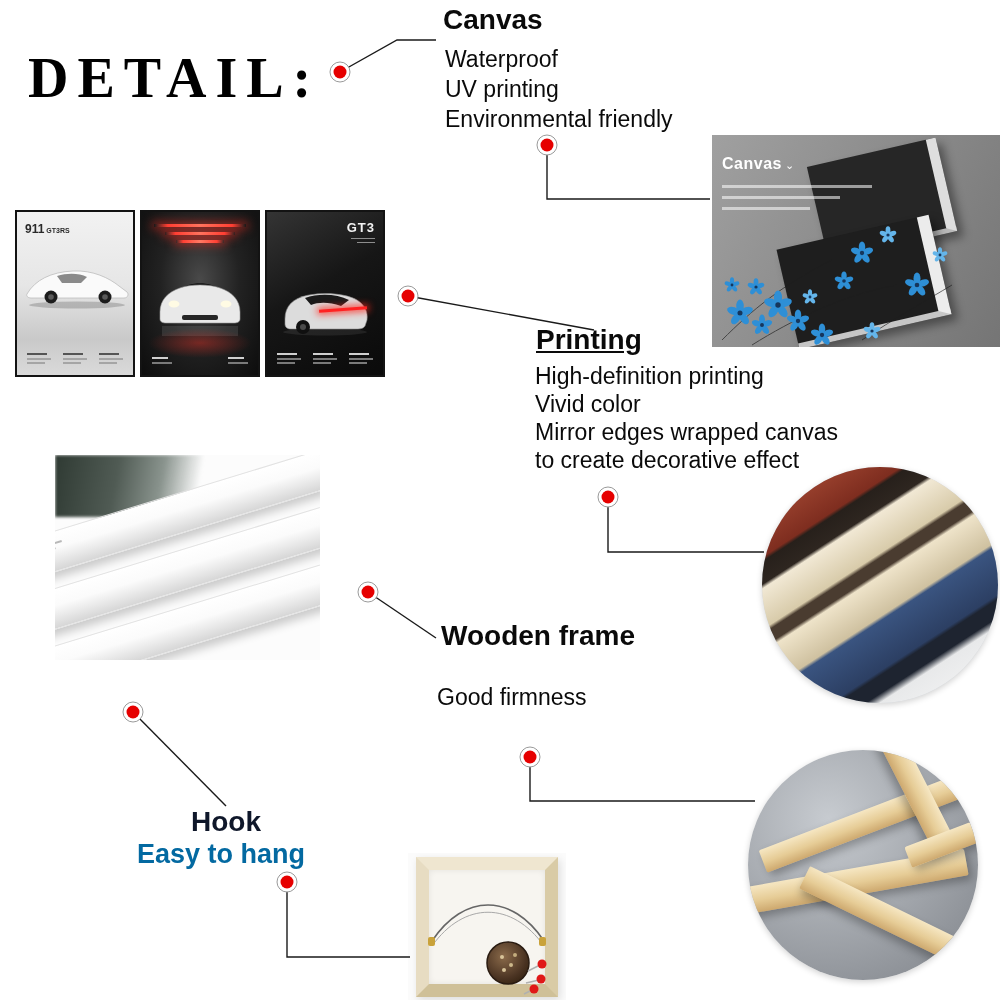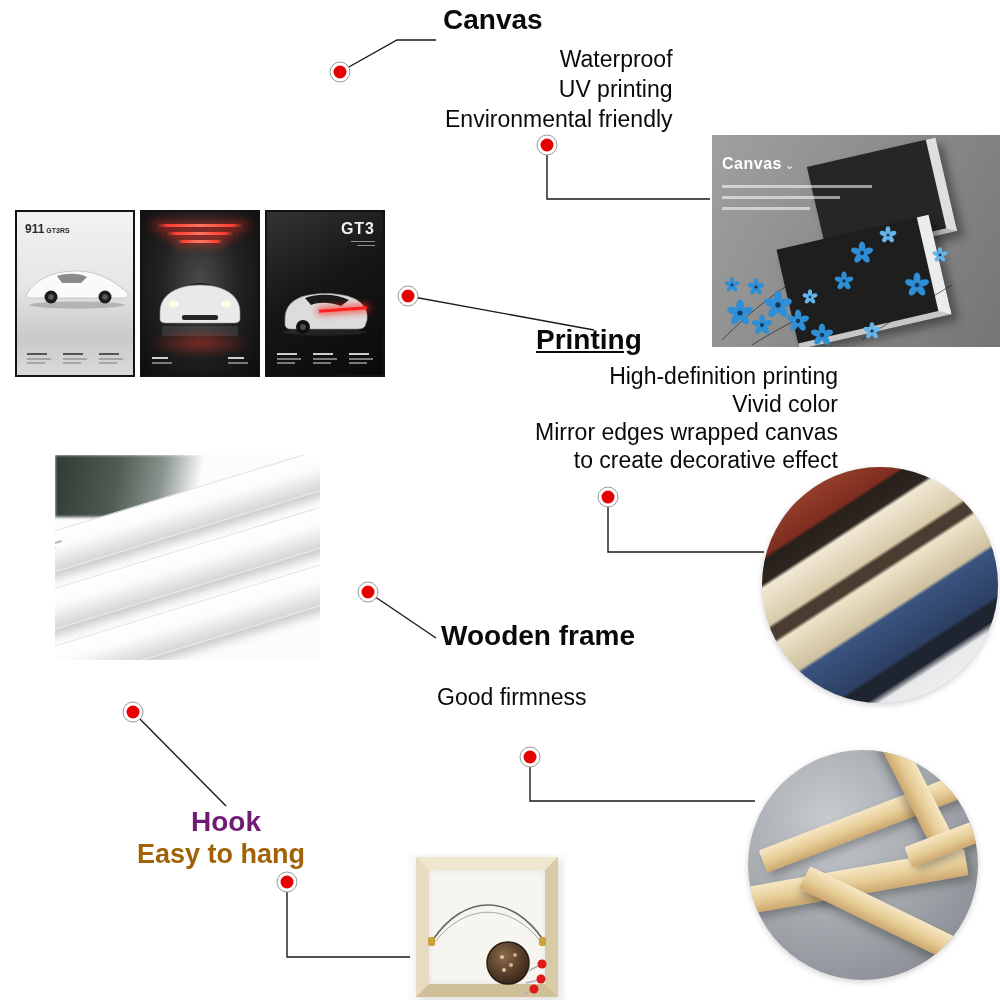--- a/index.html
+++ b/index.html
@@ -3,30 +3,30 @@
 <meta charset="utf-8">
 <style>
   * { margin:0; padding:0; box-sizing:border-box; }
   html,body { width:1000px; height:1000px; background:#ffffff; font-family:"Liberation Sans",sans-serif; }
   .page { position:relative; width:1000px; height:1000px; overflow:hidden; background:#fff; }
   .abs { position:absolute; }
 
   
   .detail-title { left:28px; top:46px; font-family:"Liberation Serif",serif; font-size:56px; font-weight:700; letter-spacing:9px; color:#000; }
   .co-h { font-size:28px; font-weight:700; color:#0a0a0a; }
-  .co-line { font-size:23px; color:#0a0a0a; line-height:30px;text-align:right; }
+  .co-line { font-size:23px; color:#0a0a0a; line-height:30px; }
   .co-canvas { left:443px; top:4px; }
   .co-canvas .co-lines { margin-top:8px; margin-left:2px; }
   .co-printing-h { left:536px; top:324px;text-decoration:underline; }
   .co-printing-l { left:535px; top:362px; }
   .co-printing-l .co-line { line-height:28px; }
   .co-frame-h { left:441px; top:620px; }
   .wf-l0 { left:404px; top:655px; } .wf-l1 { left:437px; top:682px; } .wf-l2 { left:437px; top:708px; }
-  .hook-h { left:191px; top:806px; font-size:28px; font-weight:700; color:#701a75; }
-  .hook-s { left:137px; top:839px; font-size:27px; font-weight:700; color:#a16207; }
+  .hook-h { left:191px; top:806px; font-size:28px; font-weight:700; color:#0f172a; }
+  .hook-s { left:137px; top:839px; font-size:27px; font-weight:700; color:#0369a1; }
   .txt-layer { z-index:4; }
 
   
   .overlay { left:0; top:0; z-index:3; pointer-events:none; }
 
   
   .canvas-photo { left:712px; top:135px; width:297px; height:212px; overflow:hidden;
     background:linear-gradient(120deg,#a0a0a0 0%,#8c8c8c 45%,#747474 100%); }
   .cp-panel { position:absolute; box-shadow:5px 7px 10px rgba(0,0,0,.4); }
   .cp-p1 { left:104px; top:16px; width:132px; height:96px; background:#262626;
@@ -41,21 +41,21 @@
 
   
   .poster { top:210px; width:120px; height:167px; border:2px solid #131313; overflow:hidden; }
   .p1 { left:15px;  background:linear-gradient(180deg,#f2f2f2 0%,#e6e6e6 45%,#c9c9c9 78%,#dadada 100%); }
   .p2 { left:140px; background:radial-gradient(ellipse at 50% 42%,#4a4a4a 0%,#222 48%,#0d0d0d 100%); }
   .p3 { left:265px; background:linear-gradient(150deg,#343434 0%,#161616 45%,#0a0a0a 100%); }
   .p1-t { position:absolute; left:8px; top:7px; color:#2a2a2a; }
   .p1-911 { font-size:12px; font-weight:700;margin-top:42px; }
   .p1-sub { font-size:7px; font-weight:700; margin-left:2px; }
   .p3-t { position:absolute; right:8px; top:8px; text-align:right; color:#f2f2f2; }
-  .p3-gt3 { font-size:16px; font-weight:700; letter-spacing:1px; }
+  .p3-gt3 { font-size:13px; font-weight:700; letter-spacing:1px; }
   .tb { height:1.5px; background:rgba(255,255,255,.5); margin-top:2.5px; margin-left:auto; }
   .cols { position:absolute; bottom:9px; left:10px; right:10px; display:flex; justify-content:space-between; }
   .col .h { height:2.5px; width:20px; background:#555; margin-bottom:3px; }
   .col .r { height:1.5px; width:24px; background:#a5a5a5; margin-bottom:2.5px; }
   .cols-dark .h { background:#cfcfcf; } .cols-dark .r { background:#7a7a7a; }
   .p2-light { position:absolute; left:50%; transform:translateX(-50%); height:3px;
     background:linear-gradient(90deg,transparent 0%,#ff4034 15%,#ff7a64 50%,#ff4034 85%,transparent 100%);
     box-shadow:0 0 10px 2px rgba(255,48,36,.55); }
   .p2-floorglow { position:absolute; left:50%; top:116px; width:104px; height:30px; transform:translateX(-50%);
     background:radial-gradient(ellipse, rgba(255,48,36,.38), transparent 70%); }
@@ -345,20 +345,21 @@
           <circle cx="287" cy="882" r="10" fill="#fff" stroke="#9a9a9a" stroke-width="1"></circle>
           <circle cx="287" cy="882" r="6.5" fill="#e60000"></circle>
         </g>
       <g>
           <circle cx="530" cy="757" r="10" fill="#fff" stroke="#9a9a9a" stroke-width="1"></circle>
           <circle cx="530" cy="757" r="6.5" fill="#e60000"></circle>
         </g>
     </g>
   </svg>
 
+  <div class="abs detail-title txt-layer">DETAIL:</div>
 
   <div class="abs co-canvas txt-layer">
     <div class="co-h">Canvas</div>
     <div class="co-lines">
       <div class="co-line">Waterproof</div>
       <div class="co-line">UV printing</div>
       <div class="co-line">Environmental friendly</div>
     </div>
   </div>
 

